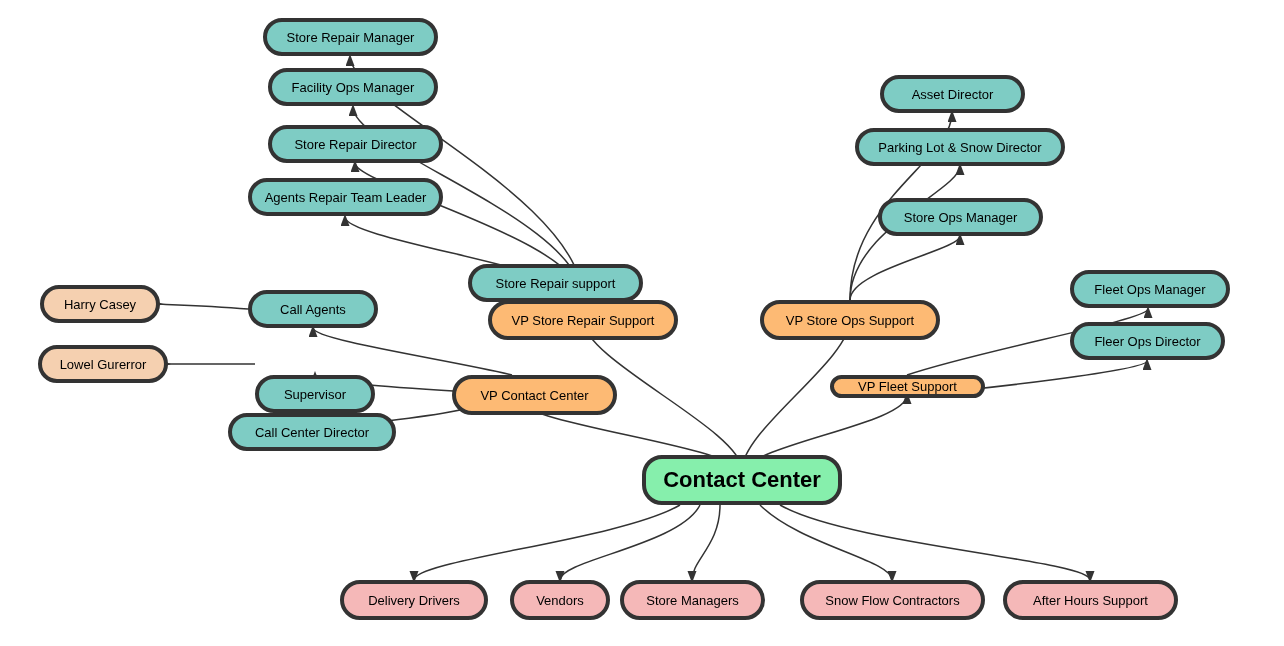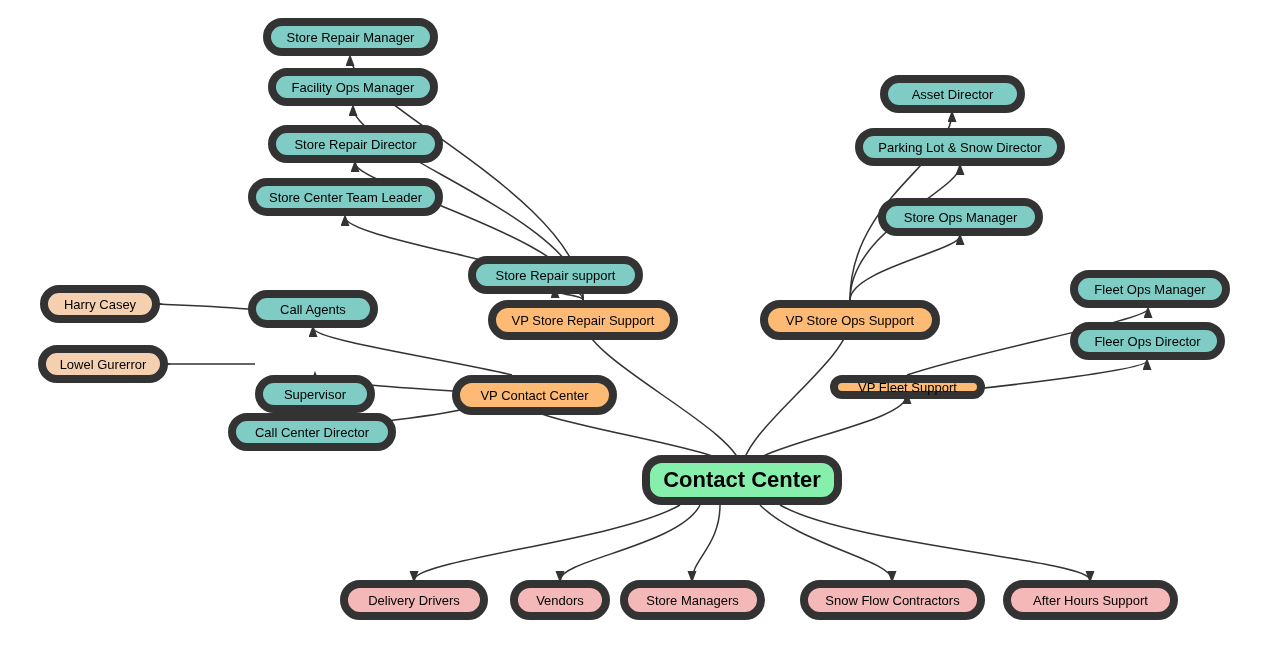--- a/index.html
+++ b/index.html
@@ -19,21 +19,21 @@
     svg#connections {
       position: absolute;
       top: 0; left: 0;
       width: 1284px;
       height: 646px;
       pointer-events: none;
     }
     .node {
       position: absolute;
       border-radius: 20px;
-      border: 8px solid #3b82f6;
+      border: 4px solid #3b82f6;
       display: flex;
       align-items: center;
       justify-content: center;
       font-size: 13px;
       font-weight: 500;
       padding: 4px 10px;
       white-space: nowrap;
     }
     .teal { background: #7eccc4; border-color: #333; }
     .blue { background: #fdba74; border-color: #333; }
@@ -103,22 +103,22 @@
   </svg>
 
 <div class="node yellow" style="left: 642px; top: 455px; width: 200px; height: 50px;">Contact Center</div>
     <div class="node blue" style="left: 488px; top: 300px; width: 190px; height: 40px;">VP Store Repair Support</div>
     <div class="node blue" style="left: 452px; top: 375px; width: 165px; height: 40px;">VP Contact Center</div>
     <div class="node blue" style="left: 760px; top: 300px; width: 180px; height: 40px;">VP Store Ops Support</div>
     <div class="node blue" style="left: 830px; top: 375px; width: 155px; height: 23px;">VP Fleet Support</div>
     <div class="node teal" style="left: 263px; top: 18px; width: 175px; height: 38px;">Store Repair Manager</div>
     <div class="node teal" style="left: 268px; top: 68px; width: 170px; height: 38px;">Facility Ops Manager</div>
     <div class="node teal" style="left: 268px; top: 125px; width: 175px; height: 38px;">Store Repair Director</div>
-    <div class="node teal" style="left: 248px; top: 178px; width: 195px; height: 38px;">Store Center Team Leader</div>
-    <div class="node teal" style="left: 468px; top: 256px; width: 175px; height: 38px;">Store Repair support</div>
+    <div class="node teal" style="left: 248px; top: 178px; width: 195px; height: 38px;">Agents Repair Team Leader</div>
+    <div class="node teal" style="left: 468px; top: 264px; width: 175px; height: 38px;">Store Repair support</div>
     <div class="node teal" style="left: 880px; top: 75px; width: 145px; height: 38px;">Asset Director</div>
     <div class="node teal" style="left: 855px; top: 128px; width: 210px; height: 38px;">Parking Lot &amp; Snow Director</div>
     <div class="node teal" style="left: 878px; top: 198px; width: 165px; height: 38px;">Store Ops Manager</div>
     <div class="node teal" style="left: 1070px; top: 270px; width: 160px; height: 38px;">Fleet Ops Manager</div>
     <div class="node teal" style="left: 1070px; top: 322px; width: 155px; height: 38px;">Fleer Ops Director</div>
     <div class="node teal" style="left: 248px; top: 290px; width: 130px; height: 38px;">Call Agents</div>
     <div class="node teal" style="left: 255px; top: 375px; width: 120px; height: 38px;">Supervisor</div>
     <div class="node teal" style="left: 228px; top: 413px; width: 168px; height: 38px;">Call Center Director</div>
     <div class="node peach" style="left: 40px; top: 285px; width: 120px; height: 38px;">Harry Casey</div>
     <div class="node peach" style="left: 38px; top: 345px; width: 130px; height: 38px;">Lowel Gurerror</div>

